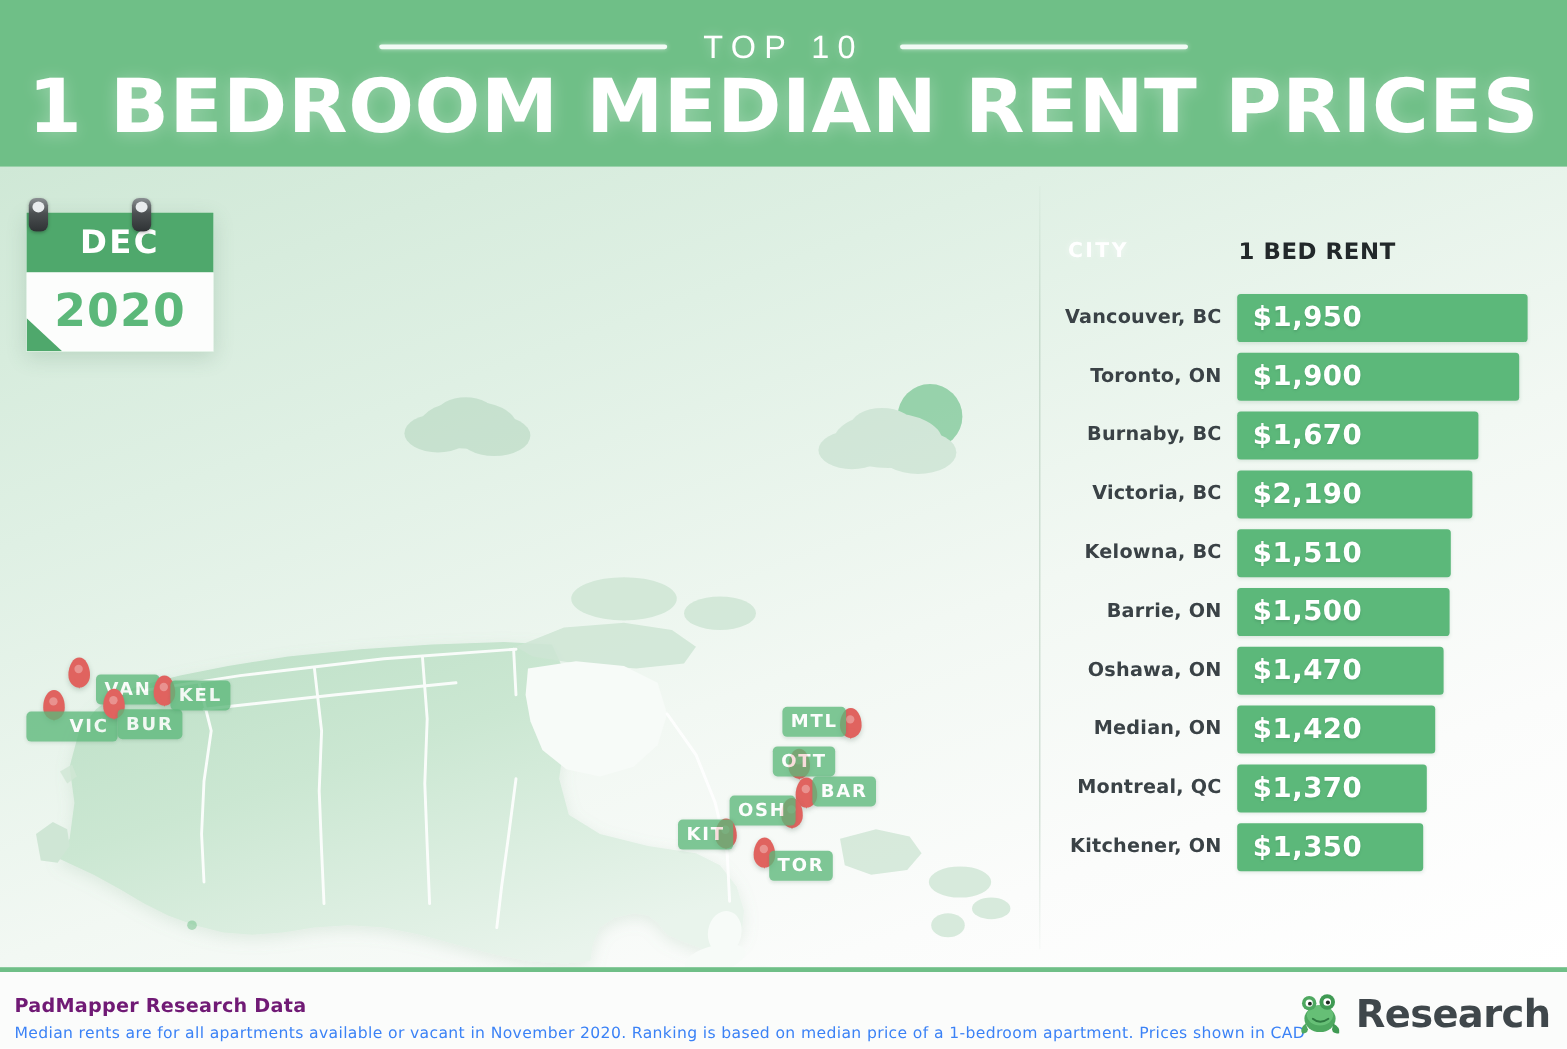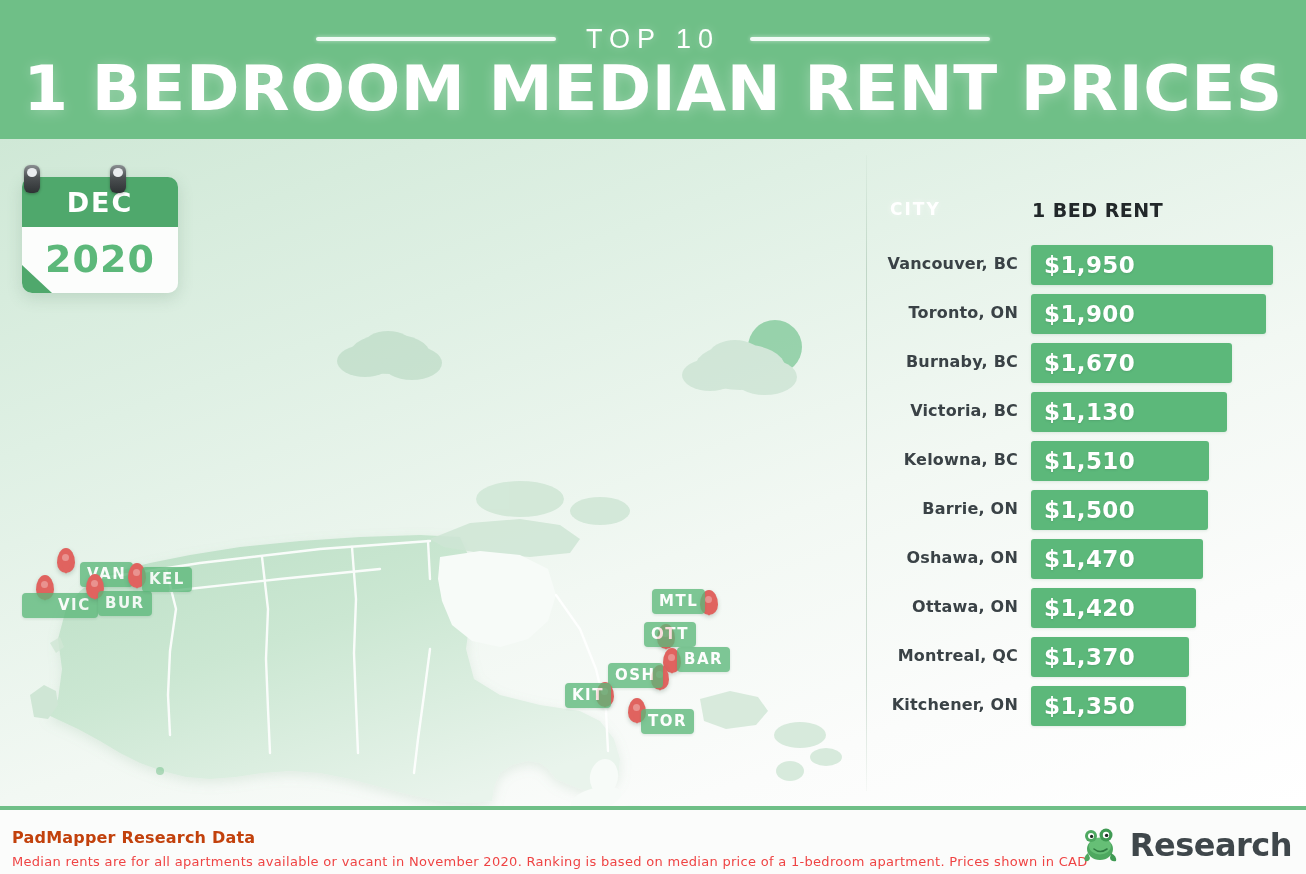--- a/index.html
+++ b/index.html
@@ -44,21 +44,21 @@
     background:linear-gradient(160deg,#cfe8d6 0%,#dff0e4 28%,#f2f8f3 58%,#fbfcfb 80%,#ffffff 100%);
   }
 
   
   #map-panel{position:absolute;left:0;top:0;width:866px;height:667px;overflow:hidden;}
   #map-svg{position:absolute;left:0;top:0;}
 
   
   #calendar-badge{
     position:absolute;left:22px;top:38px;width:156px;height:116px;
-    border-radius:10px;overflow:hidden;
+    border-radius:0;overflow:hidden;
     box-shadow:0 5px 16px rgba(60,110,80,.18);
   }
   #cal-top{
     position:absolute;left:0;top:0;width:156px;height:50px;
     background:#4fa86c;
     display:flex;align-items:center;justify-content:center;
   }
   #cal-month{
     color:#ffffff;font-size:27px;font-weight:bold;letter-spacing:2px;
     font-family:"DejaVu Sans",sans-serif;
@@ -153,26 +153,26 @@
     text-shadow:0 1px 2px rgba(60,120,85,.28);
   }
 
   
   #footer{
     position:absolute;left:0;top:806px;width:1306px;height:68px;
     background:#fbfcfb;border-top:4px solid #6fbf87;
   }
   #footer-title{
     position:absolute;left:12px;top:18px;
-    color:#c2410c;font-size:16px;font-weight:bold;letter-spacing:.2px;
+    color:#701a75;font-size:16px;font-weight:bold;letter-spacing:.2px;
     font-family:"DejaVu Sans",sans-serif;
   }
   #footer-note{
     position:absolute;left:12px;top:44px;
-    color:#ef4444;font-size:13px;letter-spacing:.3px;
+    color:#3b82f6;font-size:13px;letter-spacing:.3px;
     font-family:"DejaVu Sans",sans-serif;white-space:nowrap;
   }
   #footer-logo{
     position:absolute;right:14px;top:14px;height:42px;
     display:flex;align-items:center;gap:8px;
   }
   #logo-text{
     color:#3f474b;font-size:32px;font-weight:bold;letter-spacing:-.5px;
     font-family:"DejaVu Sans",sans-serif;
   }
@@ -336,39 +336,39 @@
             <div class="row-value">$1,900</div>
           </div>
           <div class="row">
             <div class="row-city">Burnaby, BC</div>
             <div class="row-bar" style="width:201.4px;background:#5cb87a"></div>
             <div class="row-value">$1,670</div>
           </div>
           <div class="row">
             <div class="row-city">Victoria, BC</div>
             <div class="row-bar" style="width:195.6px;background:#5cb87a"></div>
-            <div class="row-value">$1,130</div>
+            <div class="row-value">$2,190</div>
           </div>
           <div class="row">
             <div class="row-city">Kelowna, BC</div>
             <div class="row-bar" style="width:178.2px;background:#5cb87a"></div>
             <div class="row-value">$1,510</div>
           </div>
           <div class="row">
             <div class="row-city">Barrie, ON</div>
             <div class="row-bar" style="width:176.8px;background:#5cb87a"></div>
             <div class="row-value">$1,500</div>
           </div>
           <div class="row">
             <div class="row-city">Oshawa, ON</div>
             <div class="row-bar" style="width:172.4px;background:#5cb87a"></div>
             <div class="row-value">$1,470</div>
           </div>
           <div class="row">
-            <div class="row-city">Ottawa, ON</div>
+            <div class="row-city">Median, ON</div>
             <div class="row-bar" style="width:165.2px;background:#5cb87a"></div>
             <div class="row-value">$1,420</div>
           </div>
           <div class="row">
             <div class="row-city">Montreal, QC</div>
             <div class="row-bar" style="width:157.9px;background:#5cb87a"></div>
             <div class="row-value">$1,370</div>
           </div>
           <div class="row">
             <div class="row-city">Kitchener, ON</div>

